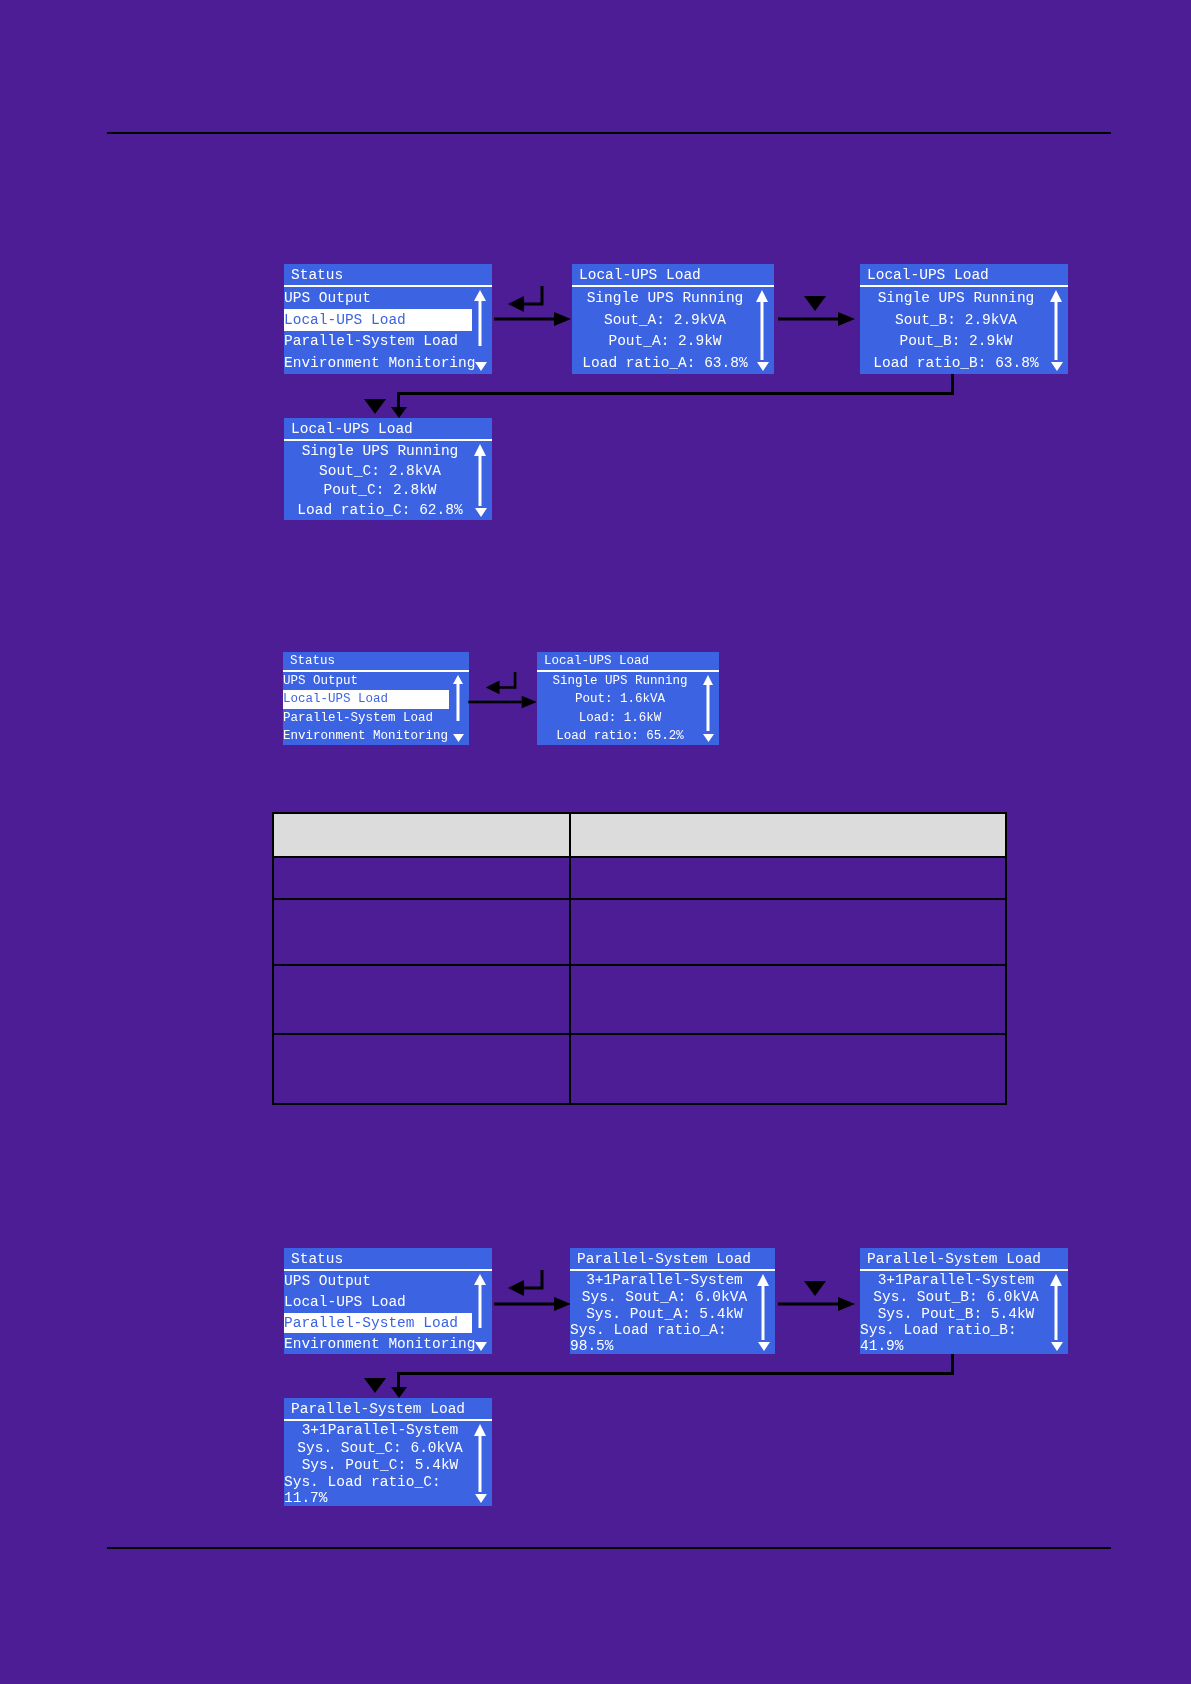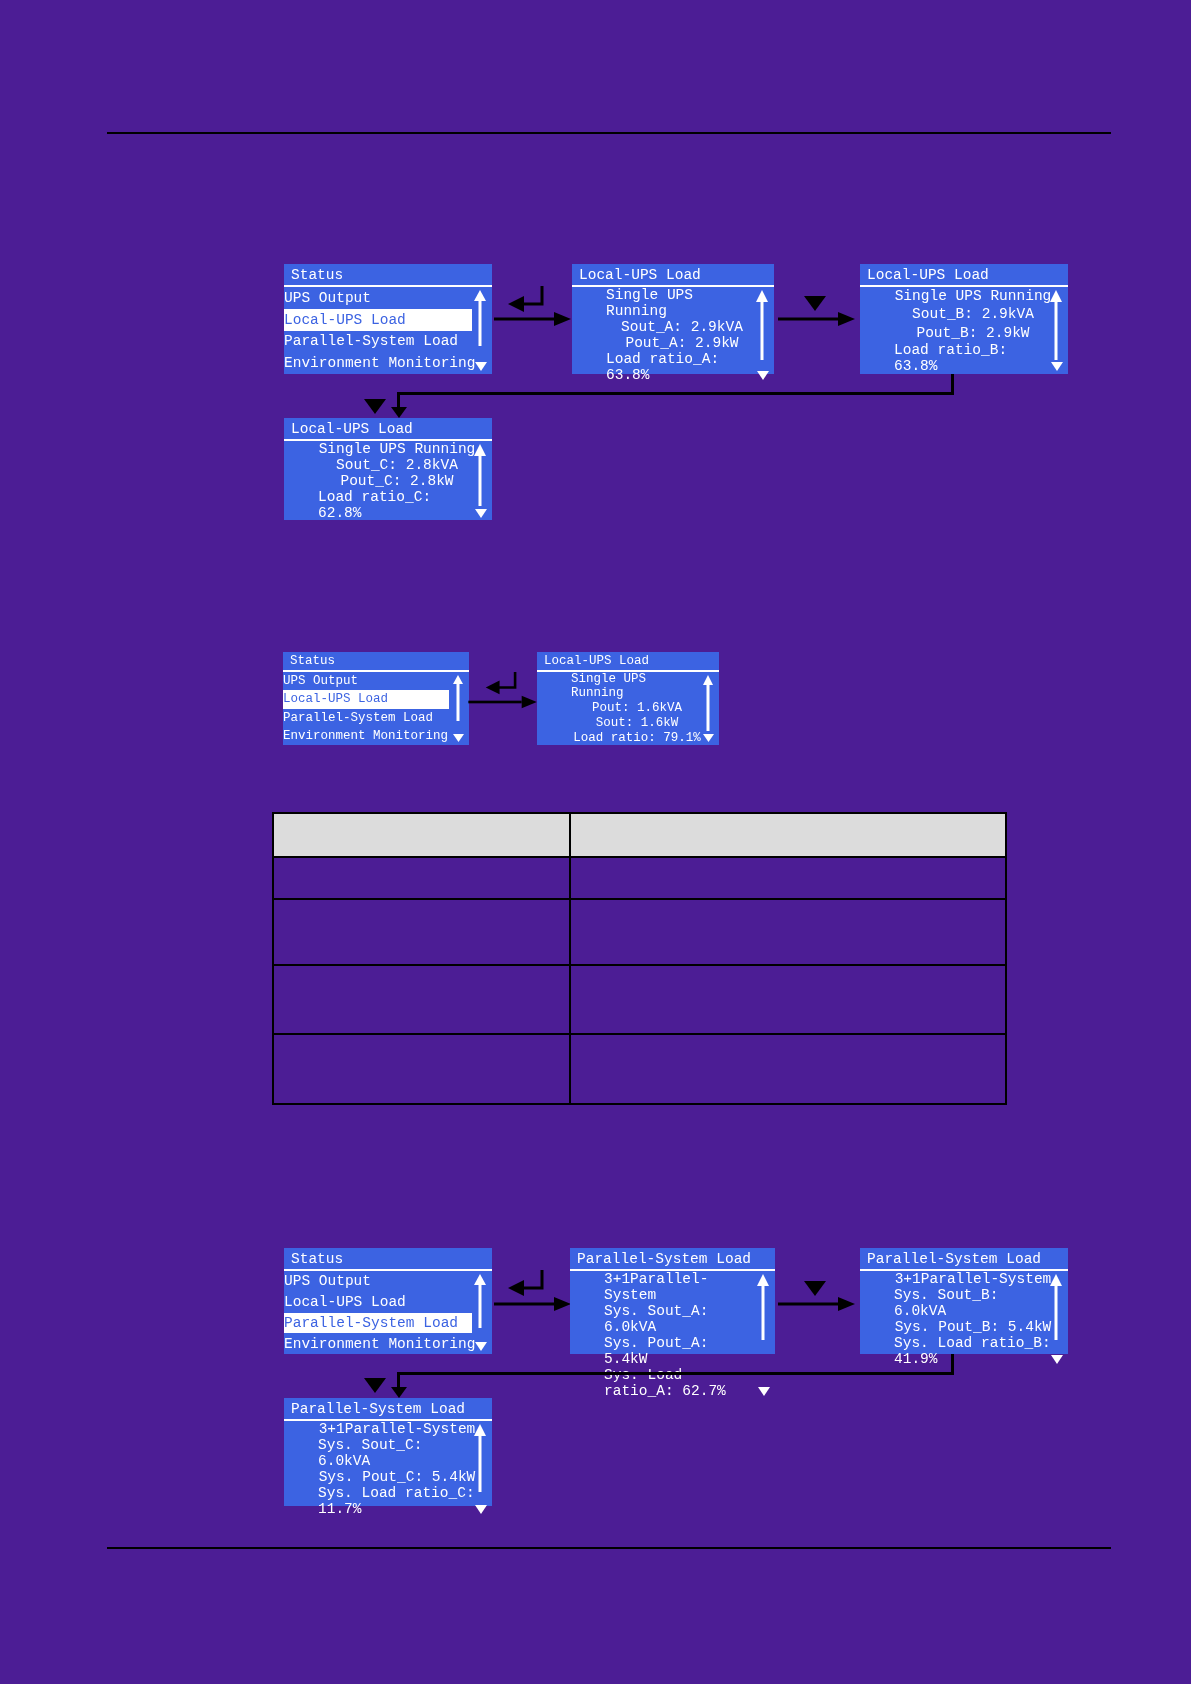--- a/index.html
+++ b/index.html
@@ -27,21 +27,20 @@
   .lcd-body{position:relative;flex:1 1 auto;display:flex;flex-direction:column;}
   .menu-item{
     color:#fff;display:flex;align-items:center;flex:1;text-align:center;
   }
   .size-l .menu-item{font-size:14.5px;}
   .size-s .menu-item{font-size:12.5px;}
   .menu-item.hl{background:#fff;color:var(--hl-text);margin-right:20px;}
   .lcd-line{
     color:#fff;flex:1;display:flex;align-items:center;justify-content:center;
     padding-right:16px;
-    padding-left:34px;
   }
   .size-l .lcd-line{font-size:14.5px;}
   .size-s .lcd-line{font-size:12.5px;}
   .scroll-up{position:absolute;right:5px;top:3px;}
   .scroll-dn{position:absolute;right:5px;bottom:3px;}
 
   
   .sym{position:absolute;}
   .seg{position:absolute;background:var(--line);}
 
@@ -179,22 +178,22 @@
   <svg class="sym" style="left:468px;top:694px;" width="70" height="16" viewBox="0 0 78 18">
     <rect x="0" y="7.5" width="60" height="3" fill="#000"></rect>
       <polygon points="60,2 60,16 77,9" fill="#000"></polygon>
   </svg>
 
   <div class="lcd size-s" style="left:537px;top:652px;width:182px;height:93px;">
     <div class="lcd-title">Local-UPS Load</div>
     <div class="lcd-body">
       <div class="lcd-line">Single UPS Running</div>
       <div class="lcd-line">Pout: 1.6kVA</div>
-      <div class="lcd-line">Sout: 1.6kW</div>
-      <div class="lcd-line">Load ratio: 79.1%</div>
+      <div class="lcd-line">Load: 1.6kW</div>
+      <div class="lcd-line">Load ratio: 65.2%</div>
       <svg class="scroll-up" width="12" height="56" viewBox="0 0 12 56">
           <polygon points="6,0 1,10 11,10" fill="#fff"></polygon>
           <rect x="4.5" y="8" width="3" height="48" fill="#fff"></rect>
         </svg>
       <svg class="scroll-dn" width="11" height="8" viewBox="0 0 11 8">
           <polygon points="0,0 11,0 5.5,8" fill="#fff"></polygon>
         </svg>
     </div>
   </div>
 
@@ -252,21 +251,21 @@
     <rect x="0" y="7.5" width="60" height="3" fill="#000"></rect>
       <polygon points="60,2 60,16 77,9" fill="#000"></polygon>
   </svg>
 
   <div class="lcd size-l" style="left:570px;top:1248px;width:205px;height:106px;">
     <div class="lcd-title">Parallel-System Load</div>
     <div class="lcd-body">
       <div class="lcd-line">3+1Parallel-System</div>
       <div class="lcd-line">Sys. Sout_A: 6.0kVA</div>
       <div class="lcd-line">Sys. Pout_A: 5.4kW</div>
-      <div class="lcd-line">Sys. Load ratio_A: 62.7%</div>
+      <div class="lcd-line">Sys. Load ratio_A: 98.5%</div>
       <svg class="scroll-up" width="14" height="66" viewBox="0 0 14 66">
           <polygon points="7,0 1,12 13,12" fill="#fff"></polygon>
           <rect x="5.5" y="10" width="3" height="56" fill="#fff"></rect>
         </svg>
       <svg class="scroll-dn" width="12" height="9" viewBox="0 0 12 9">
           <polygon points="0,0 12,0 6,9" fill="#fff"></polygon>
         </svg>
     </div>
   </div>
 

